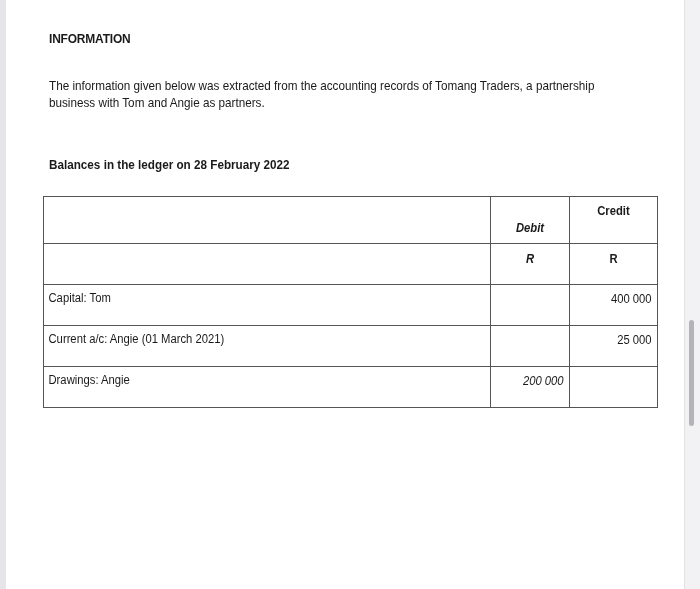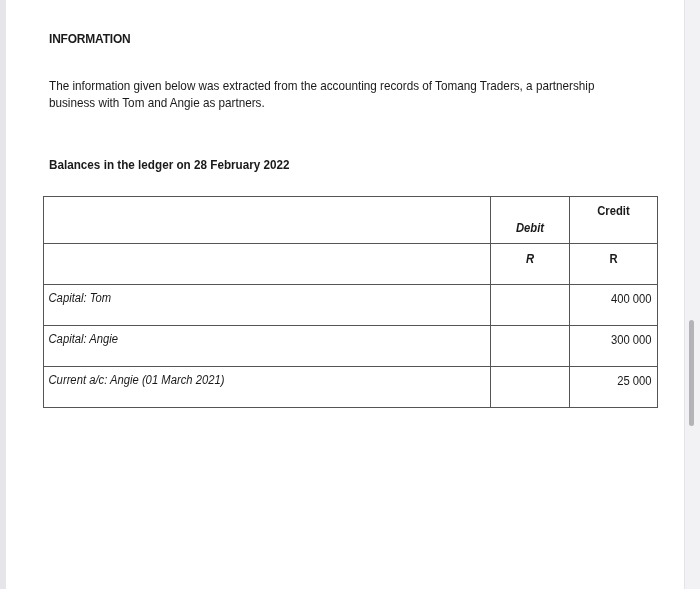--- a/index.html
+++ b/index.html
@@ -41,21 +41,21 @@
     table.ledger {
       position: absolute; left: 43px; top: 196px;
       border-collapse: collapse;
       font-size: 12.5px;
     }
     table.ledger td {
       border: 1px solid #555;
       padding: 0;
       vertical-align: top;
     }
-    .c-desc { width: 446px; font-style: italic; }
+    .c-desc { width: 446px; }
     .c-debit { width: 78px; font-style: italic; }
     .c-credit { width: 87px; }
     .hdr-row td { height: 46px; }
     .r-row td { height: 40px; }
     .data-row td { height: 40px; }
     .cell-text {
       display: block;
       transform: scaleX(0.9);
     }
     .desc-text { padding: 6px 0 0 5px; transform-origin: left top; }
@@ -105,34 +105,34 @@
         </td>
     <td class="c-debit">
           <span class="cell-text num-text"></span>
         </td>
     <td class="c-credit">
           <span class="cell-text num-text">400 000</span>
         </td>
   </tr>
   <tr class="data-row">
     <td class="c-desc">
-          <span class="cell-text desc-text">Capital: Angie</span>
-        </td>
-    <td class="c-debit">
-          <span class="cell-text num-text"></span>
-        </td>
-    <td class="c-credit">
-          <span class="cell-text num-text">300 000</span>
-        </td>
-  </tr>
-  <tr class="data-row">
-    <td class="c-desc">
           <span class="cell-text desc-text">Current a/c: Angie (01 March 2021)</span>
         </td>
     <td class="c-debit">
           <span class="cell-text num-text"></span>
         </td>
     <td class="c-credit">
           <span class="cell-text num-text">25 000</span>
         </td>
   </tr>
+  <tr class="data-row">
+    <td class="c-desc">
+          <span class="cell-text desc-text">Drawings: Angie</span>
+        </td>
+    <td class="c-debit">
+          <span class="cell-text num-text">200 000</span>
+        </td>
+    <td class="c-credit">
+          <span class="cell-text num-text"></span>
+        </td>
+  </tr>
 </tbody>
   </table>
 
 </body></html>

